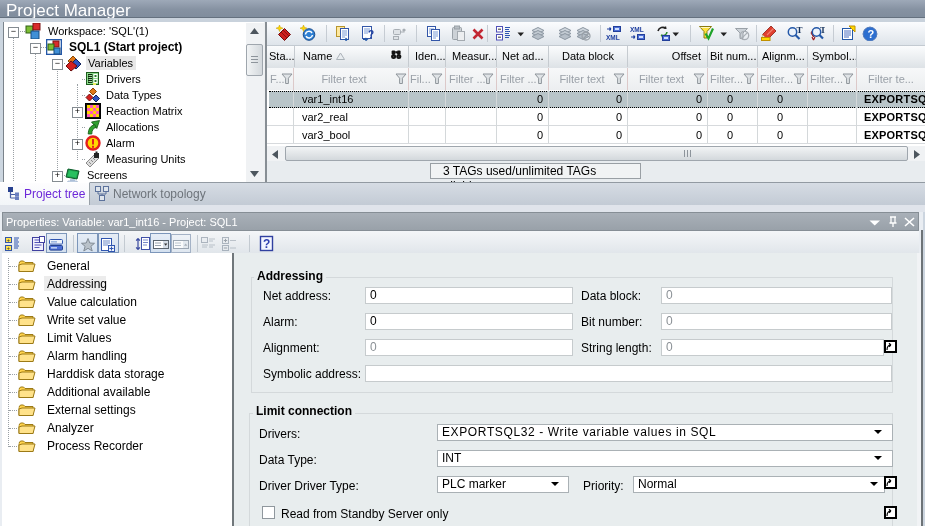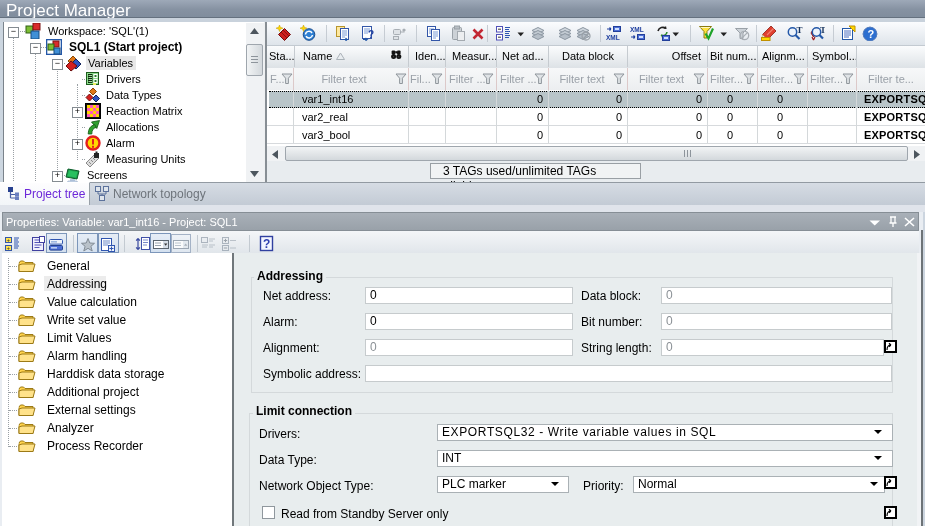--- a/index.html
+++ b/index.html
@@ -573,21 +573,21 @@
     <svg class="a" style="left:18px;top:368px" width="18" height="13">
       <path d="M1 3.5 L1 11.5 L15 11.5 L15 2.5 L7 2.5 L5.5 1 L2.5 1 L1 3" fill="#ffd24a" stroke="#9c7a16"></path>
       <path d="M1 5 L4 4 L17 4 L15 11.5 L1 11.5 Z" fill="#ffe28a" stroke="#9c7a16"></path>
     </svg>
     <div class="nav" style="top:367px">Harddisk data storage</div>
     <div class="doth" style="left:9px;top:392px;width:8px"></div>
     <svg class="a" style="left:18px;top:386px" width="18" height="13">
       <path d="M1 3.5 L1 11.5 L15 11.5 L15 2.5 L7 2.5 L5.5 1 L2.5 1 L1 3" fill="#ffd24a" stroke="#9c7a16"></path>
       <path d="M1 5 L4 4 L17 4 L15 11.5 L1 11.5 Z" fill="#ffe28a" stroke="#9c7a16"></path>
     </svg>
-    <div class="nav" style="top:385px">Additional project</div>
+    <div class="nav" style="top:385px">Additional available</div>
     <div class="doth" style="left:9px;top:410px;width:8px"></div>
     <svg class="a" style="left:18px;top:404px" width="18" height="13">
       <path d="M1 3.5 L1 11.5 L15 11.5 L15 2.5 L7 2.5 L5.5 1 L2.5 1 L1 3" fill="#ffd24a" stroke="#9c7a16"></path>
       <path d="M1 5 L4 4 L17 4 L15 11.5 L1 11.5 Z" fill="#ffe28a" stroke="#9c7a16"></path>
     </svg>
     <div class="nav" style="top:403px">External settings</div>
     <div class="doth" style="left:9px;top:428px;width:8px"></div>
     <svg class="a" style="left:18px;top:422px" width="18" height="13">
       <path d="M1 3.5 L1 11.5 L15 11.5 L15 2.5 L7 2.5 L5.5 1 L2.5 1 L1 3" fill="#ffd24a" stroke="#9c7a16"></path>
       <path d="M1 5 L4 4 L17 4 L15 11.5 L1 11.5 Z" fill="#ffe28a" stroke="#9c7a16"></path>
@@ -622,21 +622,21 @@
 <div class="lbl" style="left:263px;top:367px">Symbolic address:</div>
 <div class="inp" style="left:365px;top:365px;width:521px;height:15px"></div>
 <div class="gbox" style="left:249px;top:413px;width:642px;height:113px;border-bottom:none"></div>
 <div class="gtitle" style="left:253px;top:404px">Limit connection</div>
 <div class="lbl" style="left:259px;top:427px">Drivers:</div>
 <div class="cmb" style="left:437px;top:424px;width:450px;height:15px;letter-spacing:0.62px">EXPORTSQL32 - Write variable values in SQL</div>
 <div class="arw" style="left:874px;top:430px"></div>
 <div class="lbl" style="left:259px;top:453px">Data Type:</div>
 <div class="cmb" style="left:437px;top:450px;width:450px;height:15px">INT</div>
 <div class="arw" style="left:874px;top:456px"></div>
-<div class="lbl" style="left:259px;top:479px">Network Object Type:</div>
+<div class="lbl" style="left:259px;top:479px">Driver Driver Type:</div>
 <div class="cmb" style="left:437px;top:476px;width:126px;height:15px">PLC marker</div>
 <div class="arw" style="left:551px;top:482px"></div>
 <div class="lbl" style="left:583px;top:479px">Priority:</div>
 <div class="cmb" style="left:633px;top:476px;width:246px;height:15px">Normal</div>
 <div class="arw" style="left:870px;top:482px"></div>
 <div class="jbtn" style="left:884px;top:476px"></div>
 <svg class="a" style="left:886px;top:478px" width="9" height="9">
     <path d="M1 8 C1 4 3 3 5 3 M5 3 L3 1.2 M5 3 L3 4.8" stroke="#000" stroke-width="1.2" fill="none"></path>
   </svg>
 <div class="a" style="left:262px;top:506px;width:13px;height:13px;background:#fff;border:1px solid #8f979d;box-sizing:border-box"></div>

